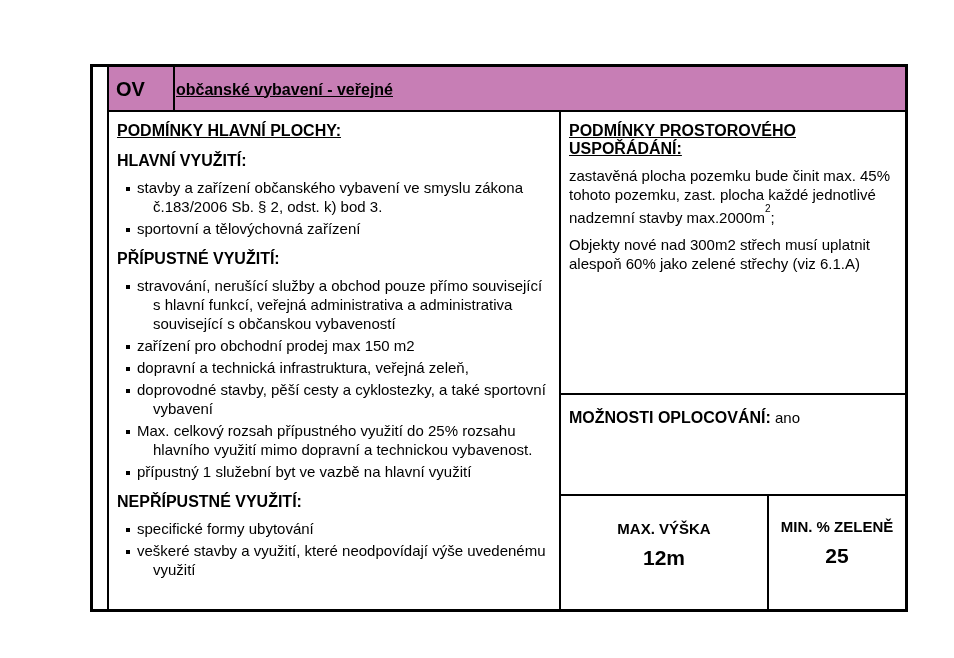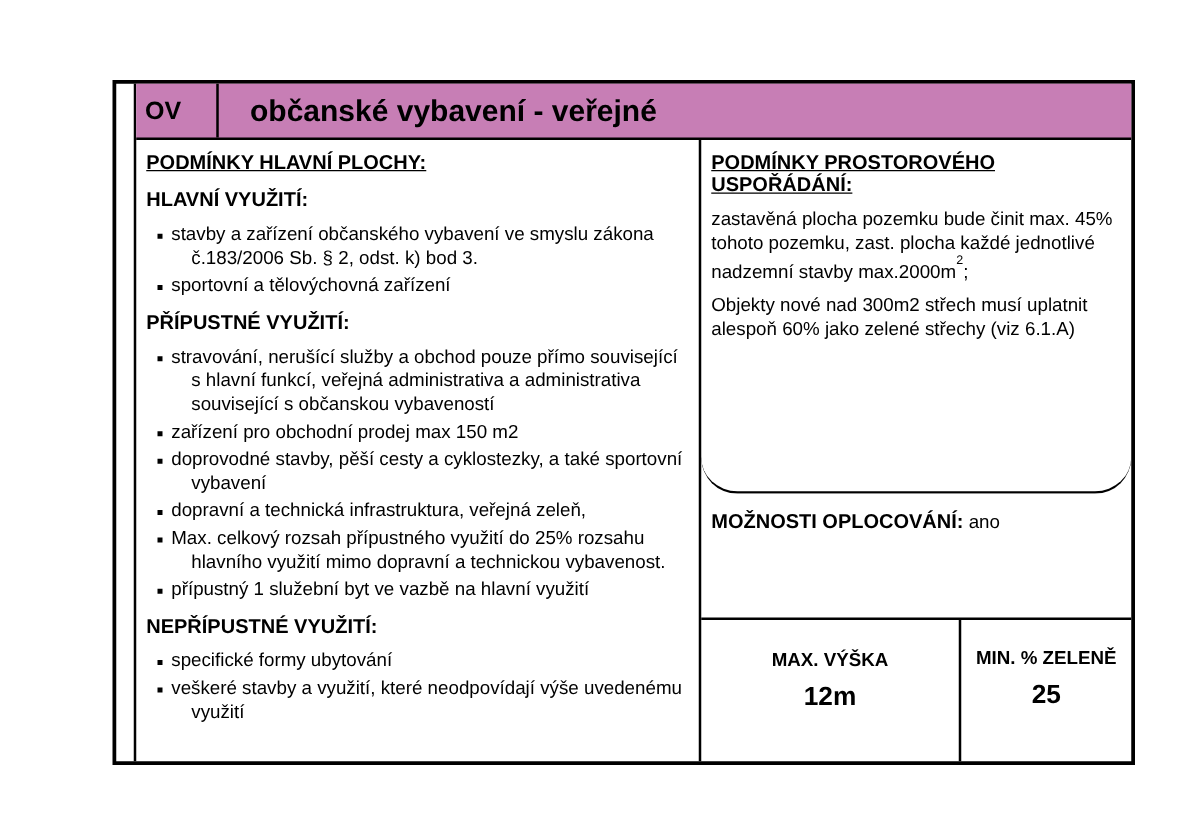--- a/index.html
+++ b/index.html
@@ -46,23 +46,24 @@
     display: flex;
     align-items: center;
     padding: 2px 0 0 7px;
     font-size: 20px;
     font-weight: bold;
   }
   .hdr-title {
     flex: 1;
     display: flex;
     align-items: center;
-    padding: 2px 0 0 25px;
-    font-size: 24px;
-    font-weight: bold;
+    padding: 2px 0 0 1px;
+    font-size: 16px;
+    font-weight: bold;
+    text-decoration: underline;
   }
   
   .body {
     flex: 1;
     display: flex;
     min-height: 0;
   }
   .left-cell {
     width: 452px;
     flex: none;
@@ -75,21 +76,20 @@
     display: flex;
     flex-direction: column;
     min-width: 0;
   }
   .spatial-cell {
     height: 283px;
     flex: none;
     border-bottom: 2px solid #000000;
     padding: 10px 8px 0 8px;
     overflow: hidden;
-    border-radius: 29px;
   }
   .fencing-cell {
     height: 101px;
     flex: none;
     border-bottom: 2px solid #000000;
     padding: 14px 8px 0 8px;
   }
   .metrics-row {
     flex: 1;
     display: flex;
@@ -180,22 +180,22 @@
           <div class="sec-heading">HLAVNÍ VYUŽITÍ:</div>
           <ul class="use-list">
             <li>stavby a zařízení občanského vybavení ve smyslu zákona č.183/2006 Sb. § 2, odst. k) bod 3.</li>
             <li>sportovní a tělovýchovná zařízení</li>
           </ul>
 
           <div class="sec-heading">PŘÍPUSTNÉ VYUŽITÍ:</div>
           <ul class="use-list">
             <li>stravování, nerušící služby a obchod pouze přímo související s hlavní funkcí, veřejná administrativa a administrativa související s občanskou vybaveností</li>
             <li>zařízení pro obchodní prodej max 150 m2</li>
+            <li>dopravní a technická infrastruktura, veřejná zeleň,</li>
             <li>doprovodné stavby, pěší cesty a cyklostezky, a také sportovní vybavení</li>
-            <li>dopravní a technická infrastruktura, veřejná zeleň,</li>
             <li>Max. celkový rozsah přípustného využití do 25% rozsahu hlavního využití mimo dopravní a technickou vybavenost.</li>
             <li>přípustný 1 služební byt ve vazbě na hlavní využití</li>
           </ul>
 
           <div class="sec-heading">NEPŘÍPUSTNÉ VYUŽITÍ:</div>
           <ul class="use-list">
             <li>specifické formy ubytování</li>
             <li>veškeré stavby a využití, které neodpovídají výše uvedenému využití</li>
           </ul>
         </div>

